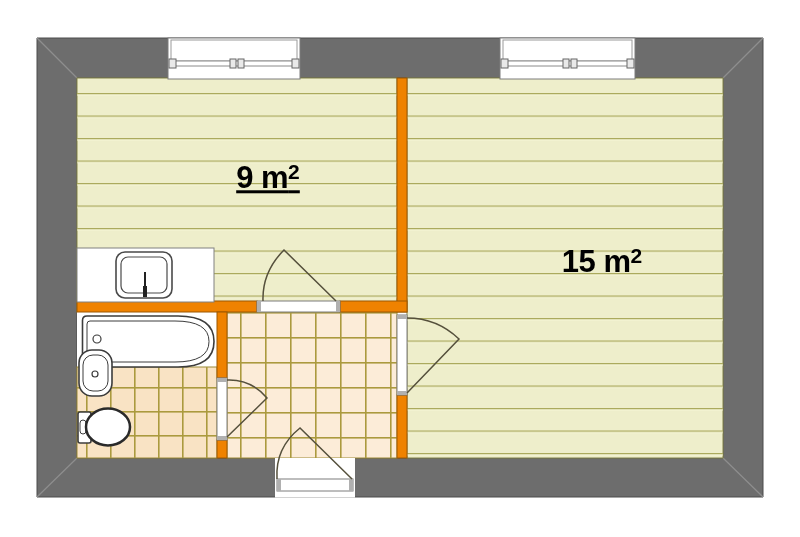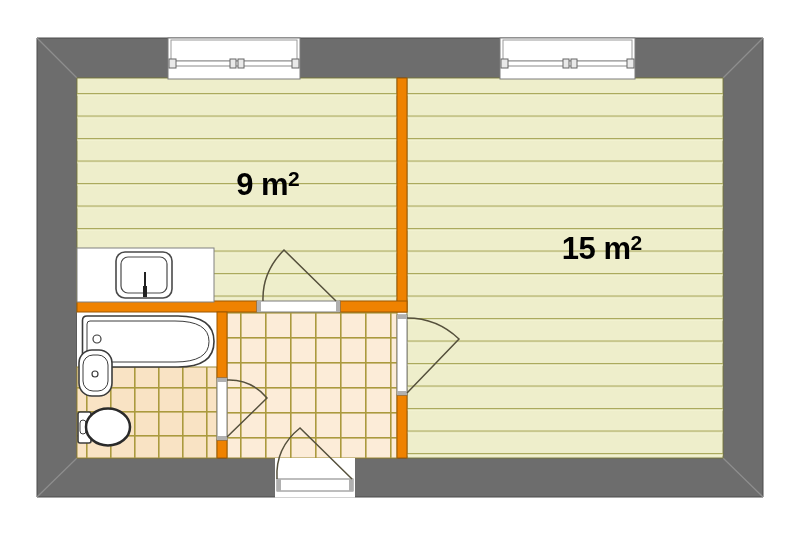--- a/index.html
+++ b/index.html
@@ -137,20 +137,20 @@
       <rect x="505" y="61" width="125" height="5" stroke="#8a8a8a" stroke-width="1"></rect>
       <g fill="#e9e9e9" stroke="#666666" stroke-width="1">
         <rect x="501" y="59" width="7" height="9"></rect>
         <rect x="563" y="59" width="6" height="9"></rect>
         <rect x="571" y="59" width="6" height="9"></rect>
         <rect x="627" y="59" width="7" height="9"></rect>
       </g>
     </g>
   </svg>
 
-  <div class="room-label" style="left:268px;top:186px;">
+  <div class="room-label" style="left:268px;top:179px;text-decoration:underline;">
     <span>9 m</span><sup>2</sup>
   </div>
-  <div class="room-label" style="left:602px;top:250px;">
+  <div class="room-label" style="left:602px;top:263px;">
     <span>15 m</span><sup>2</sup>
   </div>
 
 </div>
 
 </body></html>

